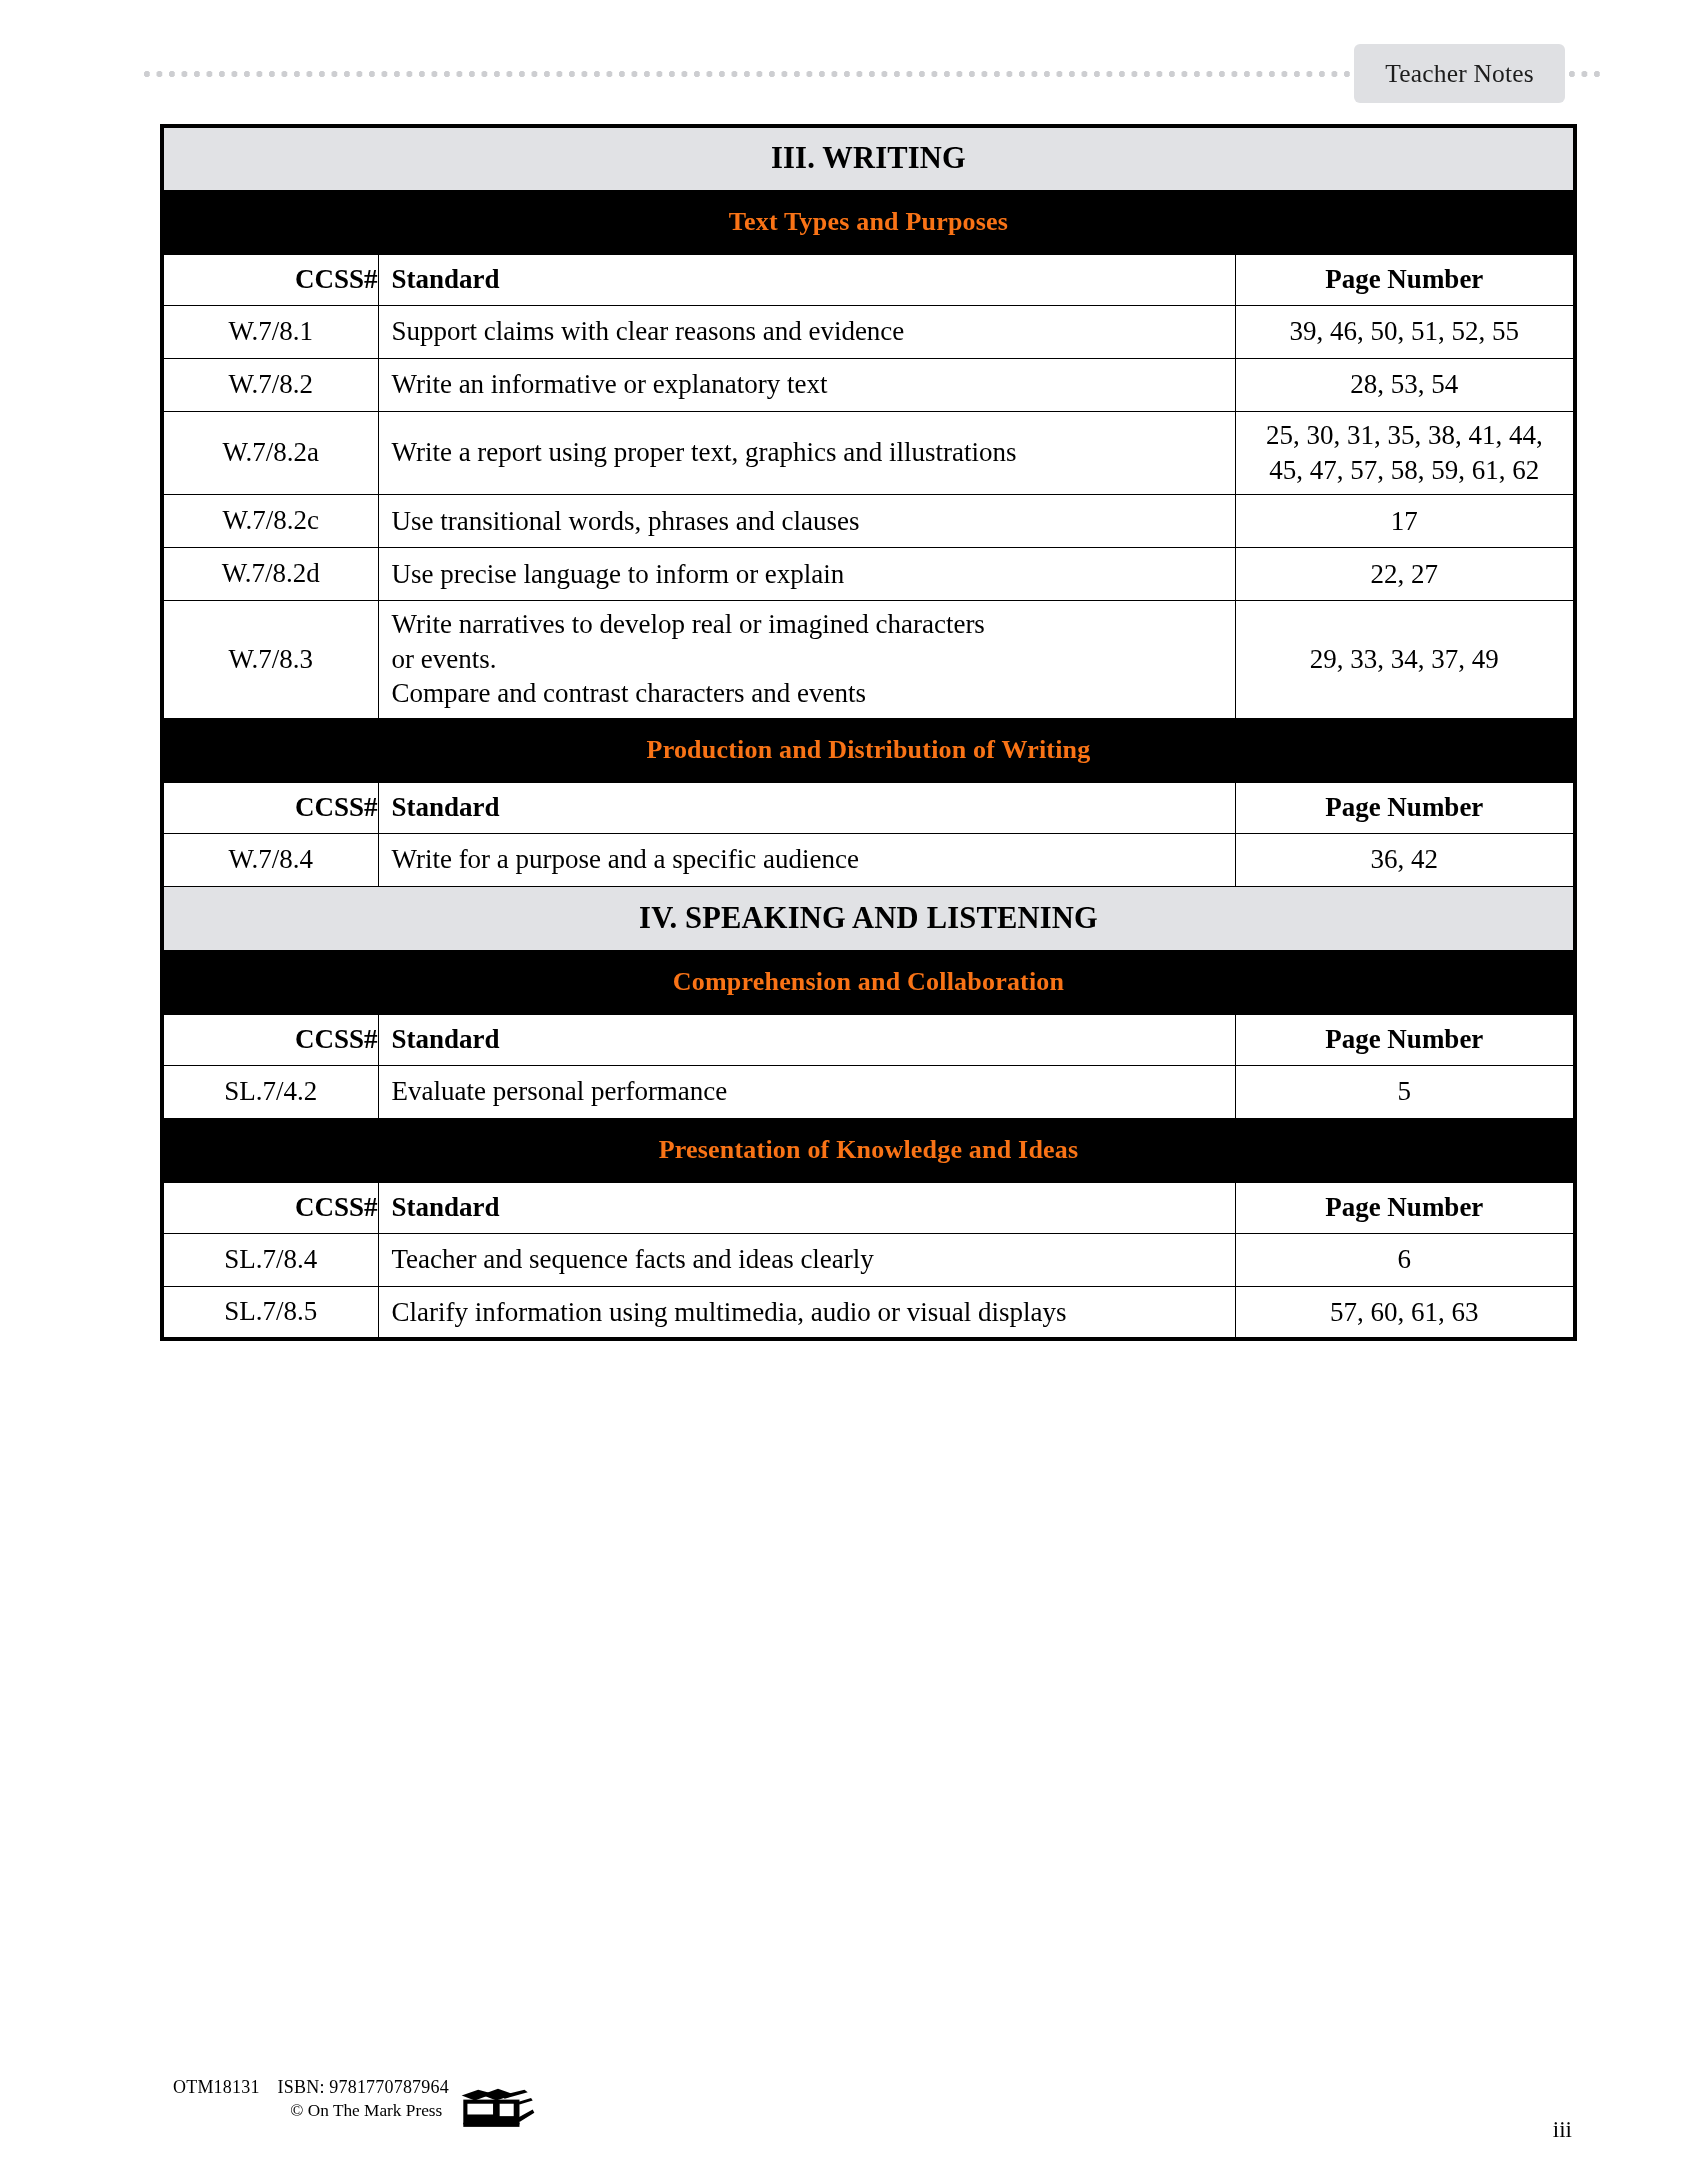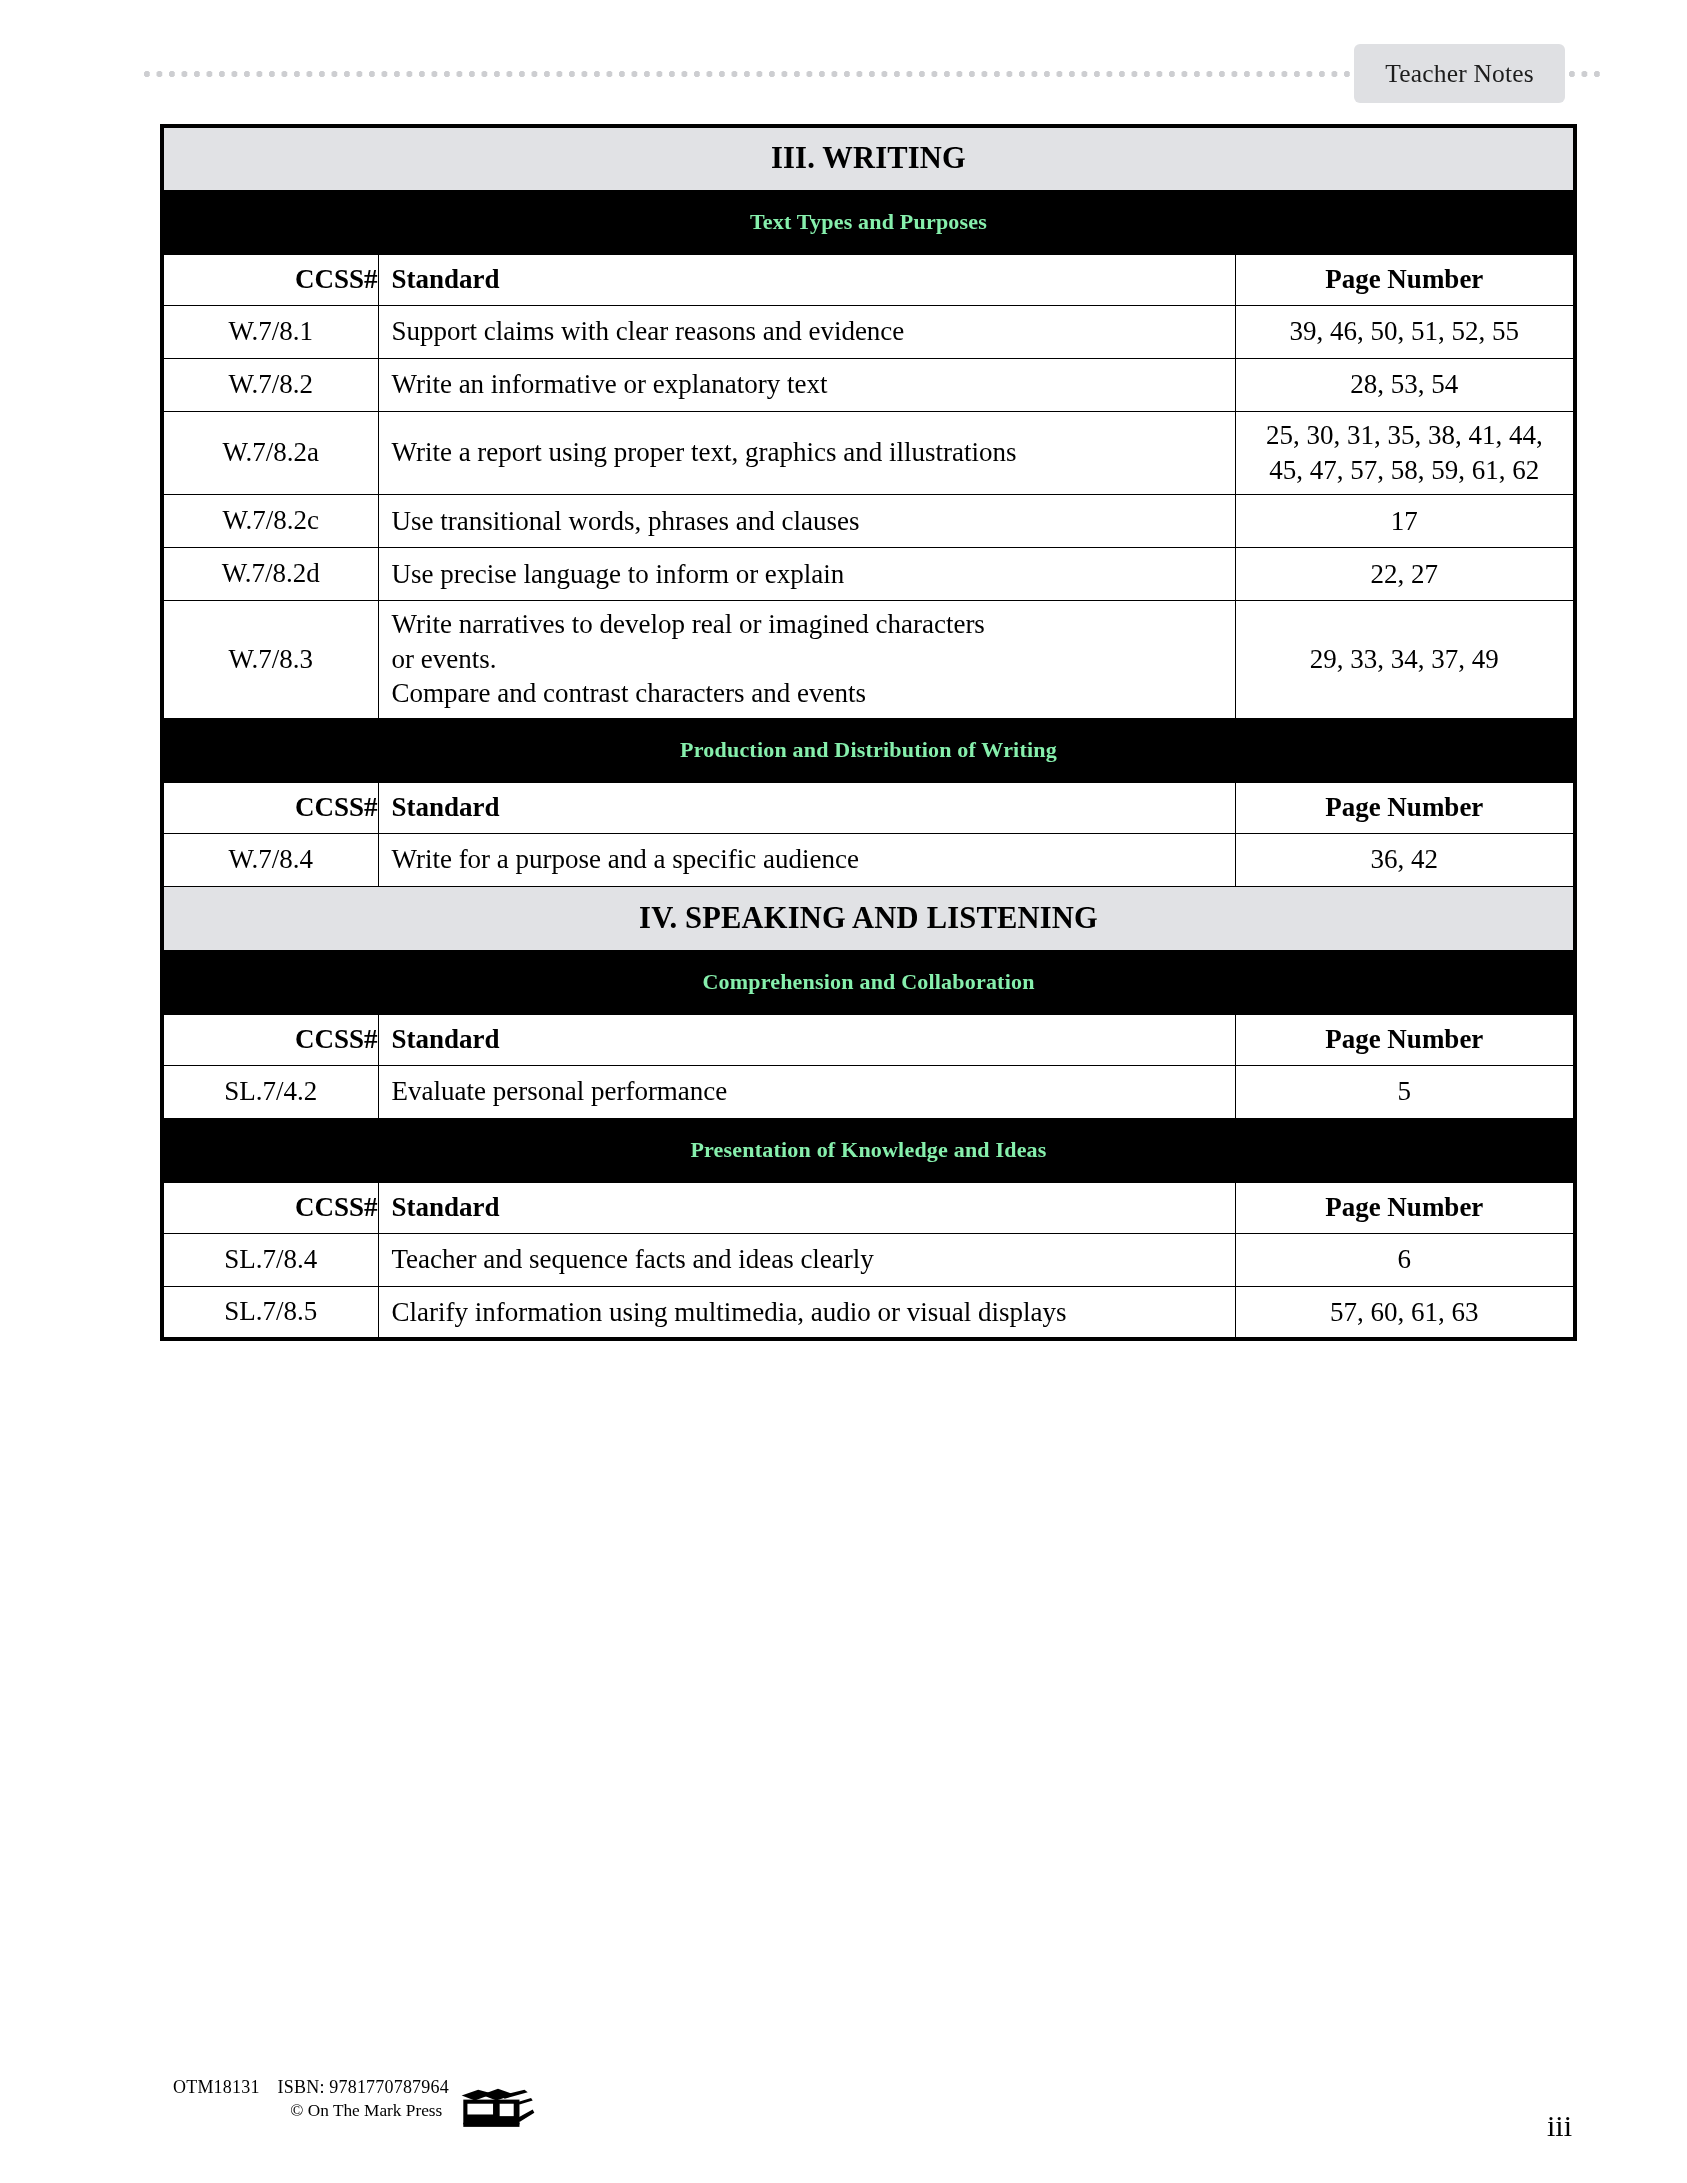--- a/index.html
+++ b/index.html
@@ -86,24 +86,24 @@
     height: 64px;
     letter-spacing: 0.2px;
     color: #000000;
     border-left: none;
     border-right: none;
   }
 
   
   tr.cluster-row td {
     background: #000000;
-    color: #86efac;
+    color: #f97316;
     text-align: center;
     font-weight: bold;
-    font-size: 22px;
+    font-size: 26px;
     height: 64px;
     letter-spacing: 0.2px;
     border-left: none;
     border-right: none;
   }
 
   
   tr.head-row td {
     font-weight: bold;
     font-size: 27px;
@@ -173,21 +173,21 @@
     margin-right: 6.6px;
   }
   .footer-logo {
     margin-left: 11.5px;
     margin-top: 11.5px;
   }
   .footer-pagenum {
     position: absolute;
     right: 115px;
     bottom: 40px;
-    font-size: 30px;
+    font-size: 23px;
     color: #000000;
     margin-left: 40px;
   }
 </style>
 </head>
 <body>
 
 <div class="page-header">
   <div class="header-dots"></div>
   <div class="header-badge">

